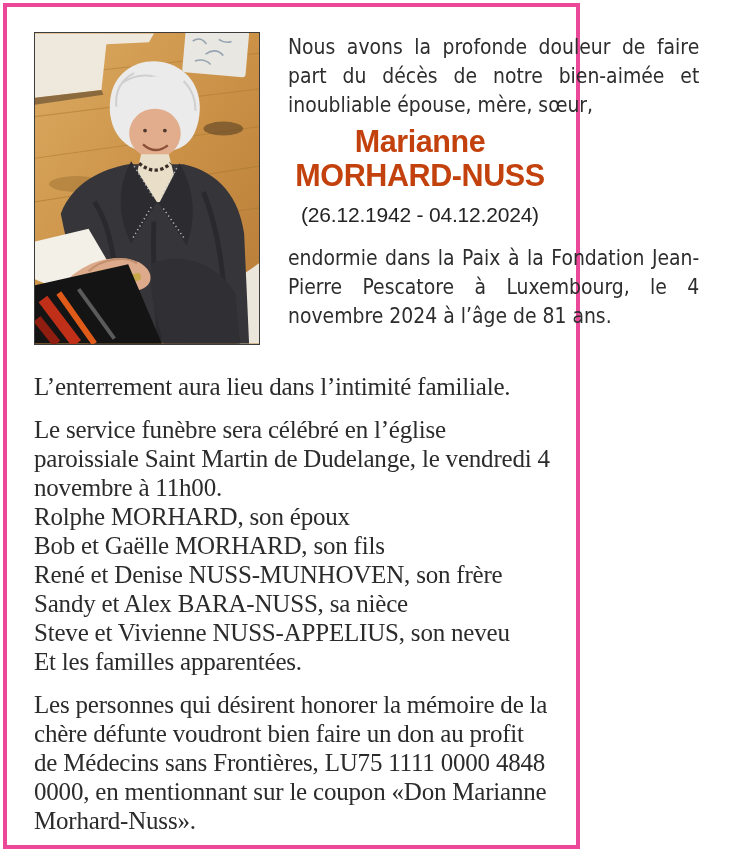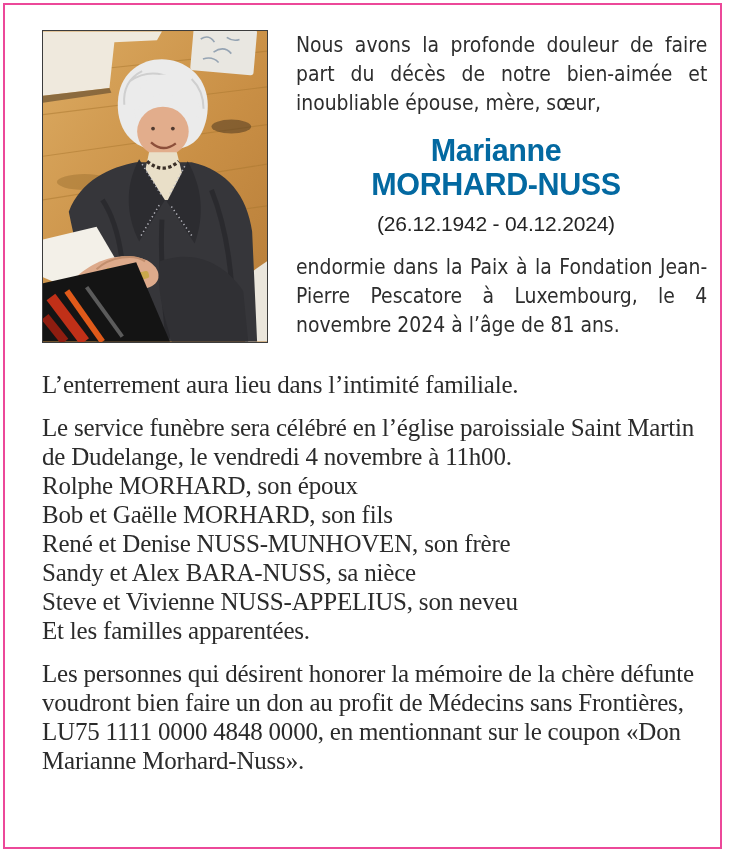--- a/index.html
+++ b/index.html
@@ -5,25 +5,24 @@
   html,body { margin:0; padding:0; }
   body {
     width:730px; height:857px;
     background:#ffffff;
     font-family:"Liberation Sans", sans-serif;
     position:relative;
     overflow:hidden;
   }
   .sheet {
     position:absolute; left:3px; top:3px;
-    width:719px; height:846px;
-    border:2px solid #ec4899;
+    width:577px; height:846px;
+    border:4px solid #ec4899;
     box-sizing:border-box;
     background:#ffffff;
-    padding-left:10px;
   }
   .content { padding:25px 24px 0 27px; }
 
   
   .top-row { display:flex; gap:28px; }
   .photo-frame {
     flex:none; width:226px; height:313px;
     border:1.5px solid #3c3c3c; box-sizing:border-box;
     overflow:hidden; background:#c98f45;
   }
@@ -33,21 +32,21 @@
   .justified-wide {
     font-family:"DejaVu Sans", sans-serif;
     font-size:20.5px; line-height:29px;
     color:#2d2d2d;
     text-align:justify;
     width:448px;
     transform:scaleX(0.918);
     transform-origin:0 0;
     margin:0;
   }
-  .name-block { text-align:center; margin-top:15px; color:#0369a1; }
+  .name-block { text-align:center; margin-top:4px; color:#c2410c; }
   .name-line {
     font-family:"Liberation Sans", sans-serif;
     font-weight:bold;
     font-size:30.5px; line-height:34px;
     letter-spacing:-0.4px;
   }
   .dates {
     text-align:center;
     font-family:"Liberation Sans", sans-serif;
     font-size:21px; line-height:24px;

